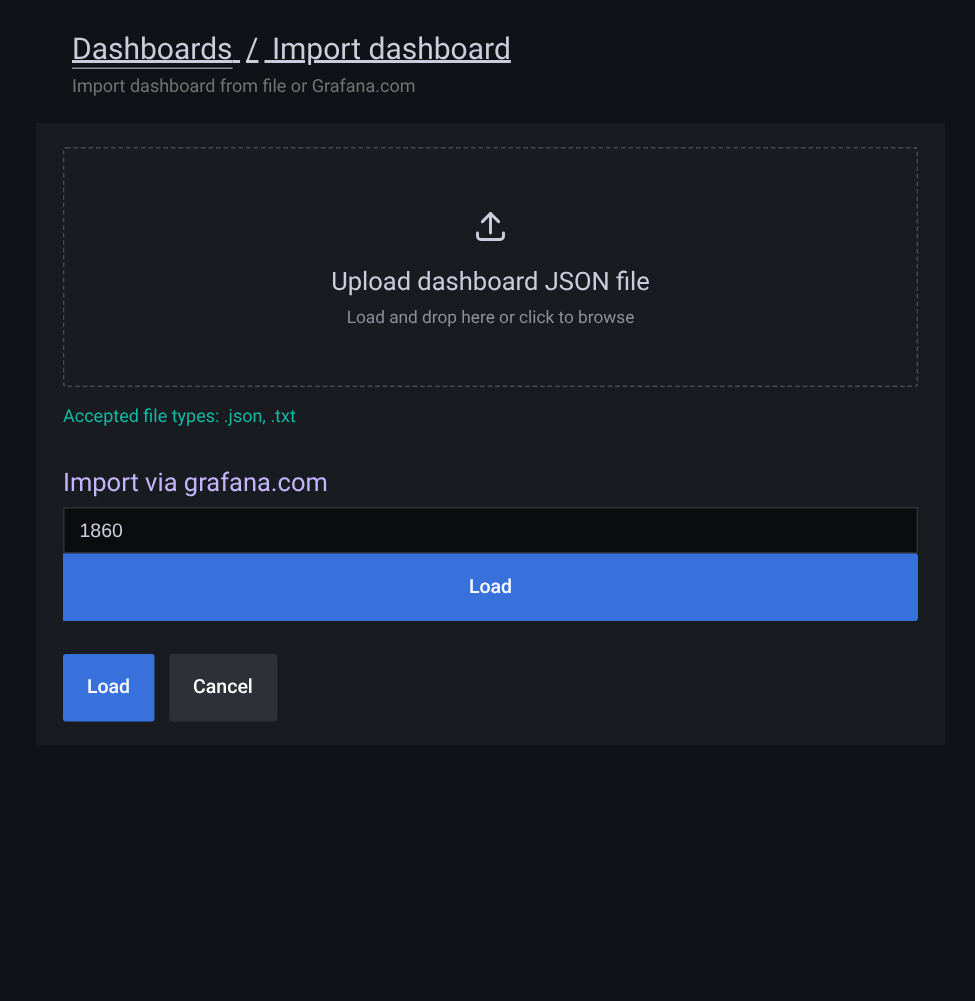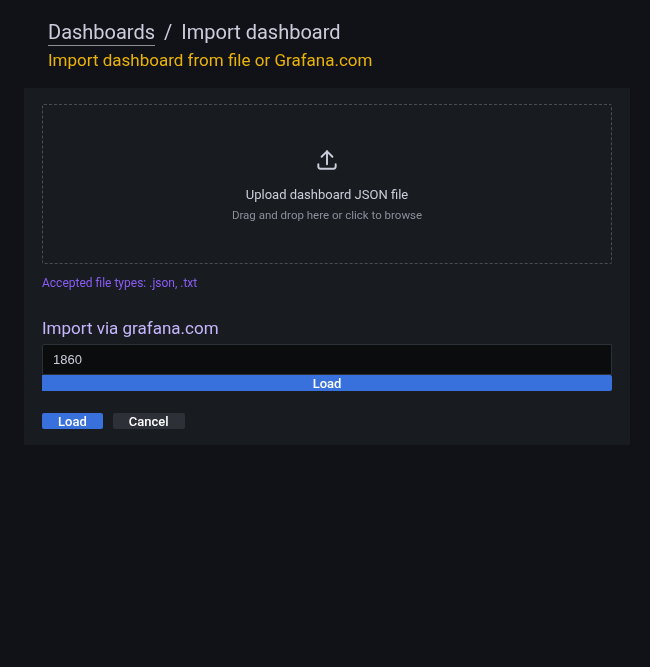--- a/index.html
+++ b/index.html
@@ -19,37 +19,38 @@
       padding: 20px 24px 0 48px;
     }
     .header {
       margin-bottom: 18px;
     }
     .breadcrumb {
       font-size: 20px;
       font-weight: 400;
       color: #ccccdc;
       margin-bottom: 6px;
+      text-decoration: underline;
     }
     .breadcrumb-link {
       color: #ccccdc;
       text-decoration: none;
       border-bottom: 1px solid #8e8e9b;
       padding-bottom: 1px;
     }
     .breadcrumb-sep {
       color: #ccccdc;
       margin: 0 4px;
     }
     .breadcrumb-current {
       color: #ccccdc;
     }
     .subtitle {
-      font-size: 17px;
-      color: #eab308;
+      font-size: 12px;
+      color: #737373;
     }
     .content-panel {
       background: #181b1f;
       padding: 16px 18px;
       margin-left: -24px;
       margin-right: -4px;
     }
     .dropzone {
       border: 1.5px dashed #4a4d56;
       border-radius: 2px;
@@ -58,32 +59,32 @@
       flex-direction: column;
       align-items: center;
       justify-content: center;
       cursor: pointer;
       margin-bottom: 12px;
     }
     .upload-icon {
       margin-bottom: 10px;
     }
     .dropzone-title {
-      font-size: 13px;
+      font-size: 17px;
       color: #ccccdc;
       margin-bottom: 6px;
       font-weight: 400;
     }
     .dropzone-sub {
       font-size: 11.5px;
       color: #8e8e9b;
     }
     .accepted-types {
       font-size: 12px;
-      color: #8b5cf6;
+      color: #14b8a6;
       margin-bottom: 28px;
     }
     .field-group {
       margin-bottom: 22px;
     }
     .field-label {
       font-size: 17px;
       color: #c4b5fd;
       margin-bottom: 6px;
       display: block;
@@ -99,21 +100,21 @@
       color: #ccccdc;
       padding: 7px 10px;
       font-size: 13px;
       height: 32px;
       outline: none;
       border-radius: 2px 0 0 2px;
     }
     .btn {
       border: none;
       padding: 0 16px;
-      height: 16px;
+      height: 45px;
       font-size: 13px;
       font-weight: 500;
       cursor: pointer;
       border-radius: 2px;
       font-family: inherit;
     }
     .btn-primary {
       background: #3871dc;
       color: #fff;
     }
@@ -160,21 +161,21 @@
 
     <div class="dropzone">
       <div class="upload-icon">
         <svg width="26" height="26" viewBox="0 0 24 24" fill="none" stroke="#ccccdc" stroke-width="1.8" stroke-linecap="round" stroke-linejoin="round">
           <path d="M4 16v2a2 2 0 0 0 2 2h12a2 2 0 0 0 2-2v-2"></path>
           <polyline points="7 9 12 4 17 9"></polyline>
           <line x1="12" y1="4" x2="12" y2="16"></line>
         </svg>
       </div>
       <div class="dropzone-title">Upload dashboard JSON file</div>
-      <div class="dropzone-sub">Drag and drop here or click to browse</div>
+      <div class="dropzone-sub">Load and drop here or click to browse</div>
     </div>
 
     <div class="accepted-types">Accepted file types: .json, .txt</div>
 
     <div class="field-group">
       <label class="field-label">Import via grafana.com</label>
       <div class="input-row">
         <input type="text" class="text-input" value="1860" style="">
         <button class="btn btn-primary attached">Load</button>
       </div>

